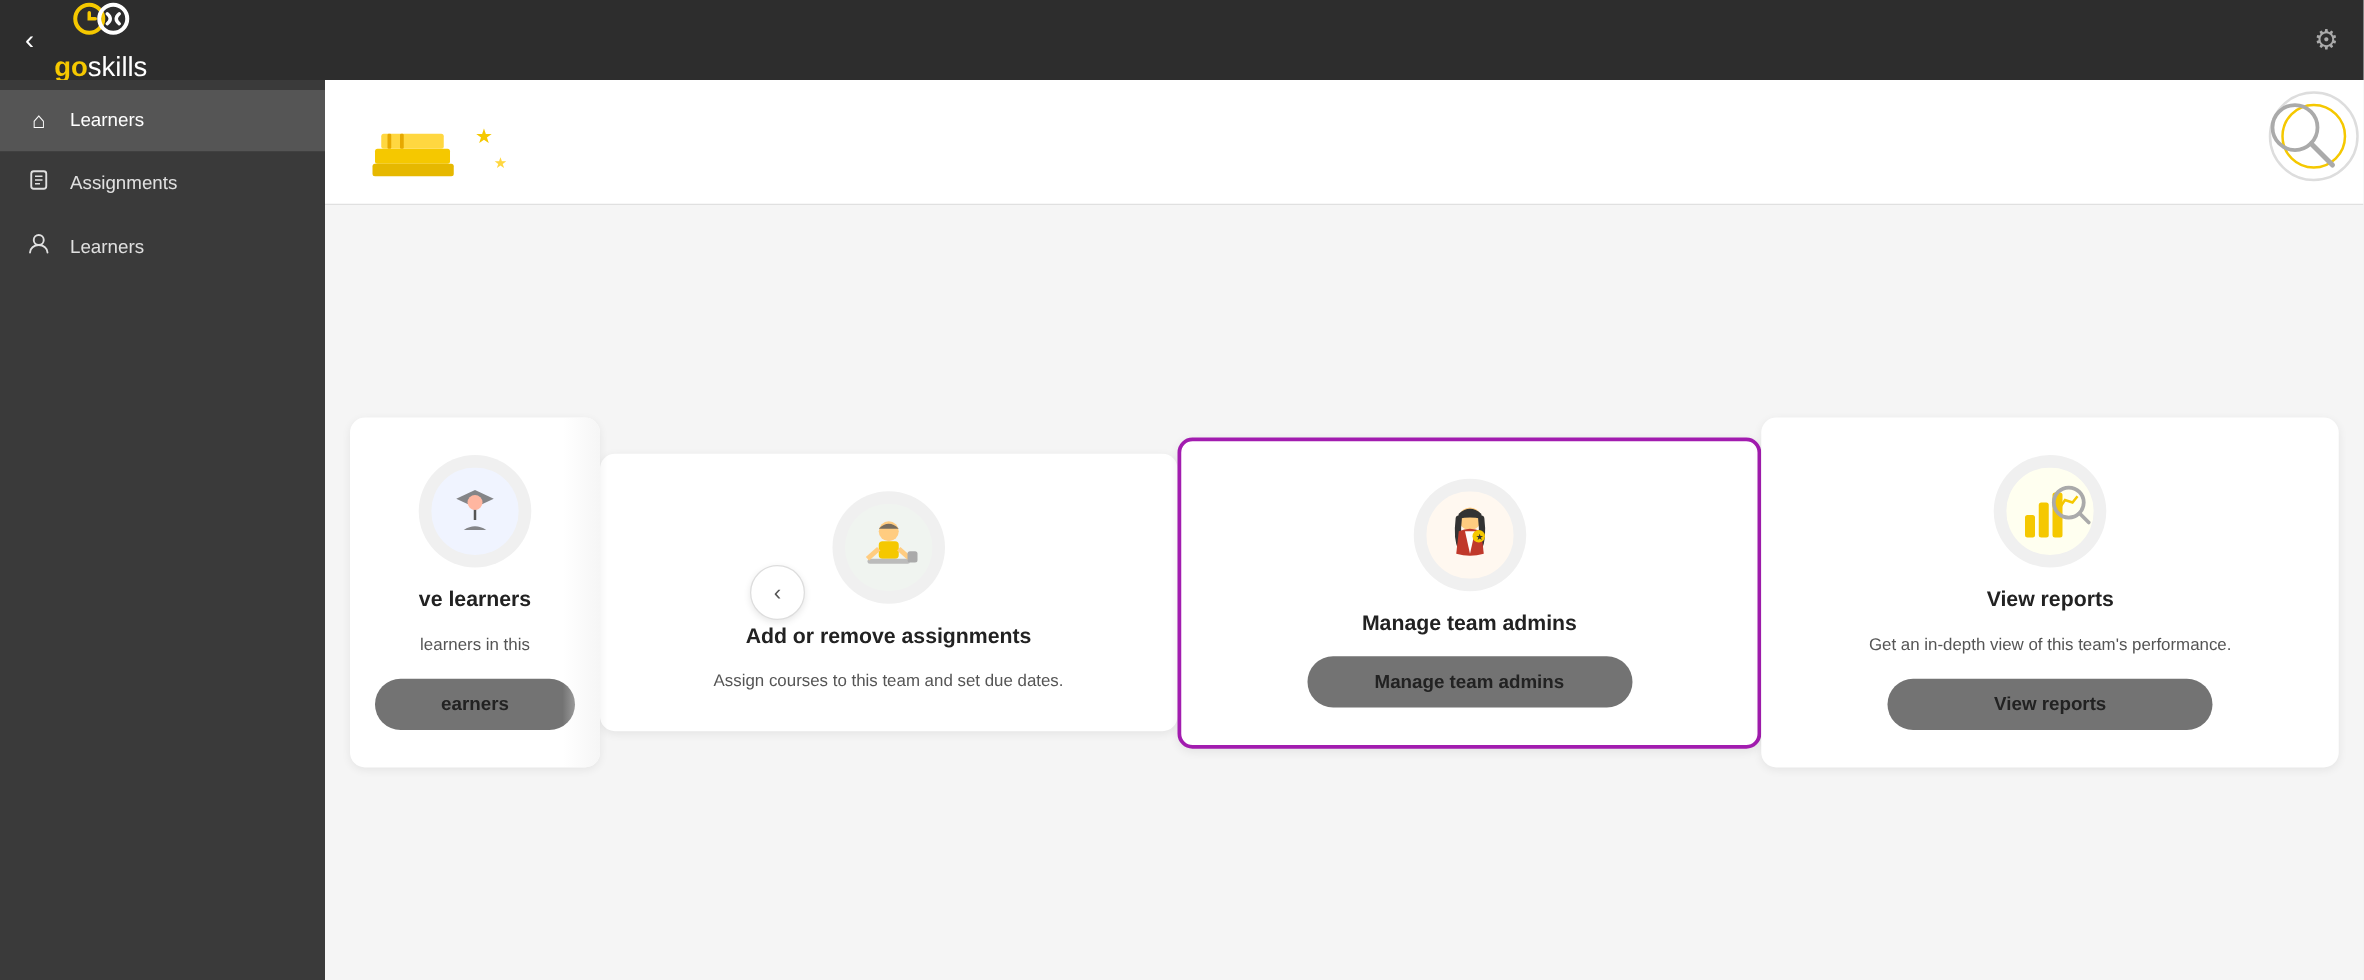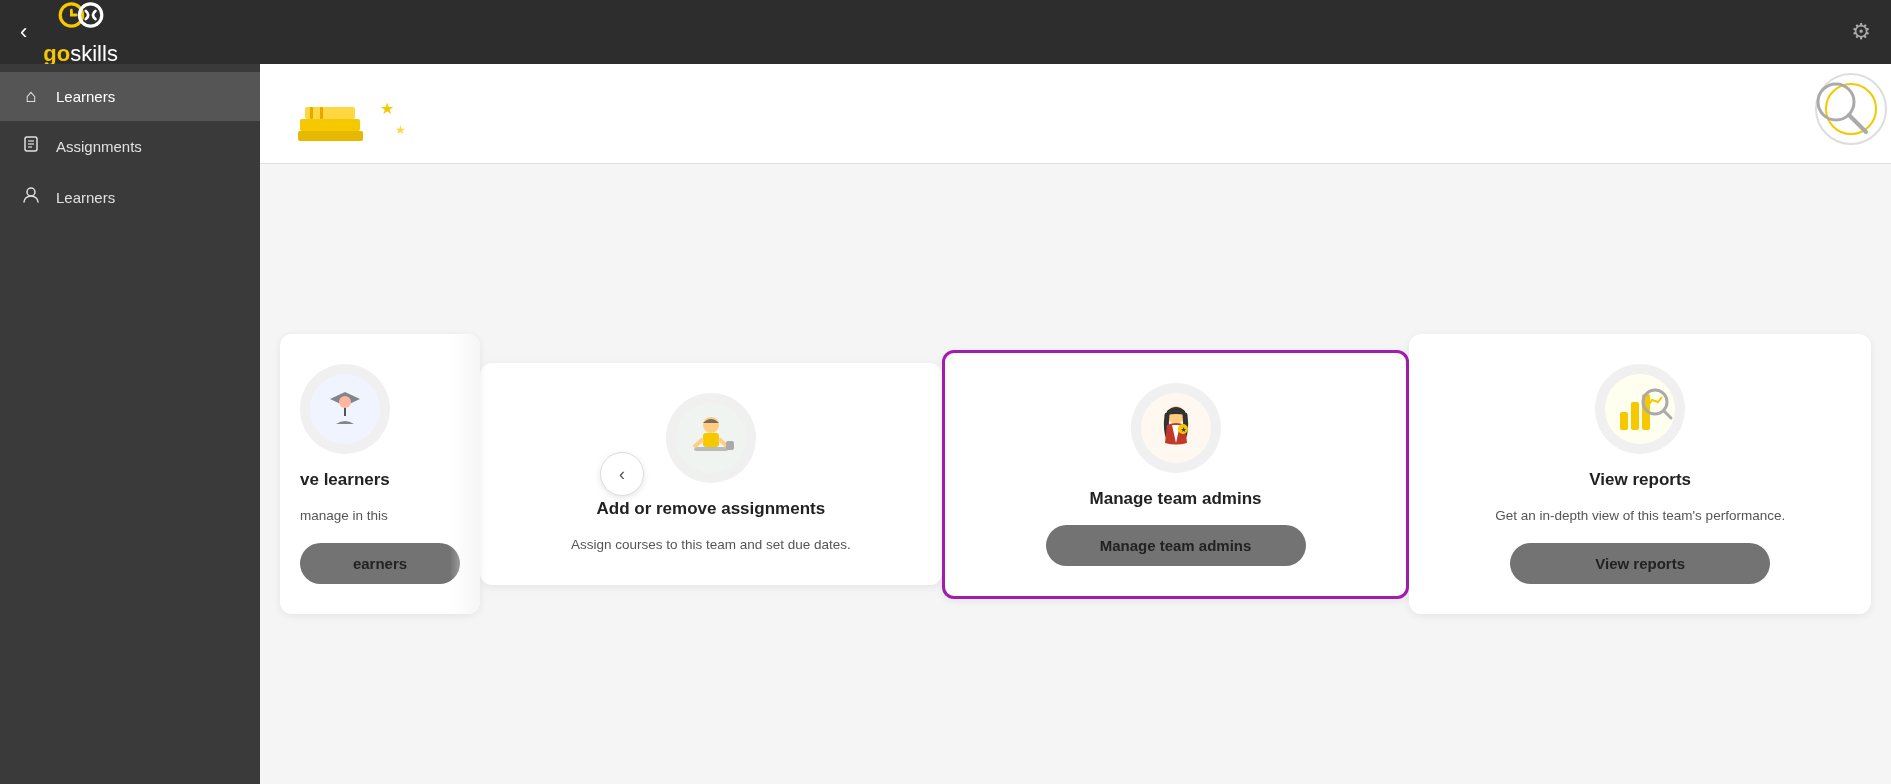--- a/index.html
+++ b/index.html
@@ -203,21 +203,21 @@
 
     
     .partial-card {
       background: white;
       border-radius: 12px;
       width: 200px;
       flex-shrink: 0;
       padding: 30px 20px;
       display: flex;
       flex-direction: column;
-      align-items: flex-start;
+      align-items: center;
       gap: 16px;
       box-shadow: 0 2px 8px rgba(0,0,0,0.07);
       overflow: hidden;
       position: relative;
     }
     .partial-card::after {
       content: '';
       position: absolute;
       right: 0;
       top: 0;
@@ -316,21 +316,21 @@
 
             <polygon points="35,18 50,25 35,32 20,25" fill="#555" opacity="0.7"></polygon>
             <line x1="35" y1="32" x2="35" y2="42" stroke="#555" stroke-width="2"></line>
 
             <circle cx="35" cy="28" r="6" fill="#ffb6a0"></circle>
             <path d="M26 50 Q35 44 44 50" fill="#555" opacity="0.7"></path>
           </svg>
         </div>
         <div class="card-title">ve learners</div>
         <div class="card-desc">
-          <span>manage in this</span>
+          <span>learners in this</span>
         </div>
         <button class="card-btn" style="overflow:hidden;white-space:nowrap;">earners</button>
       </div>
 
       <div class="card">
         <div class="card-illustration">
           <svg width="70" height="70" viewBox="0 0 70 70">
             <circle cx="35" cy="35" r="35" fill="#f0f4f0"></circle>
 
             <circle cx="35" cy="22" r="8" fill="#ffcc80"></circle>

